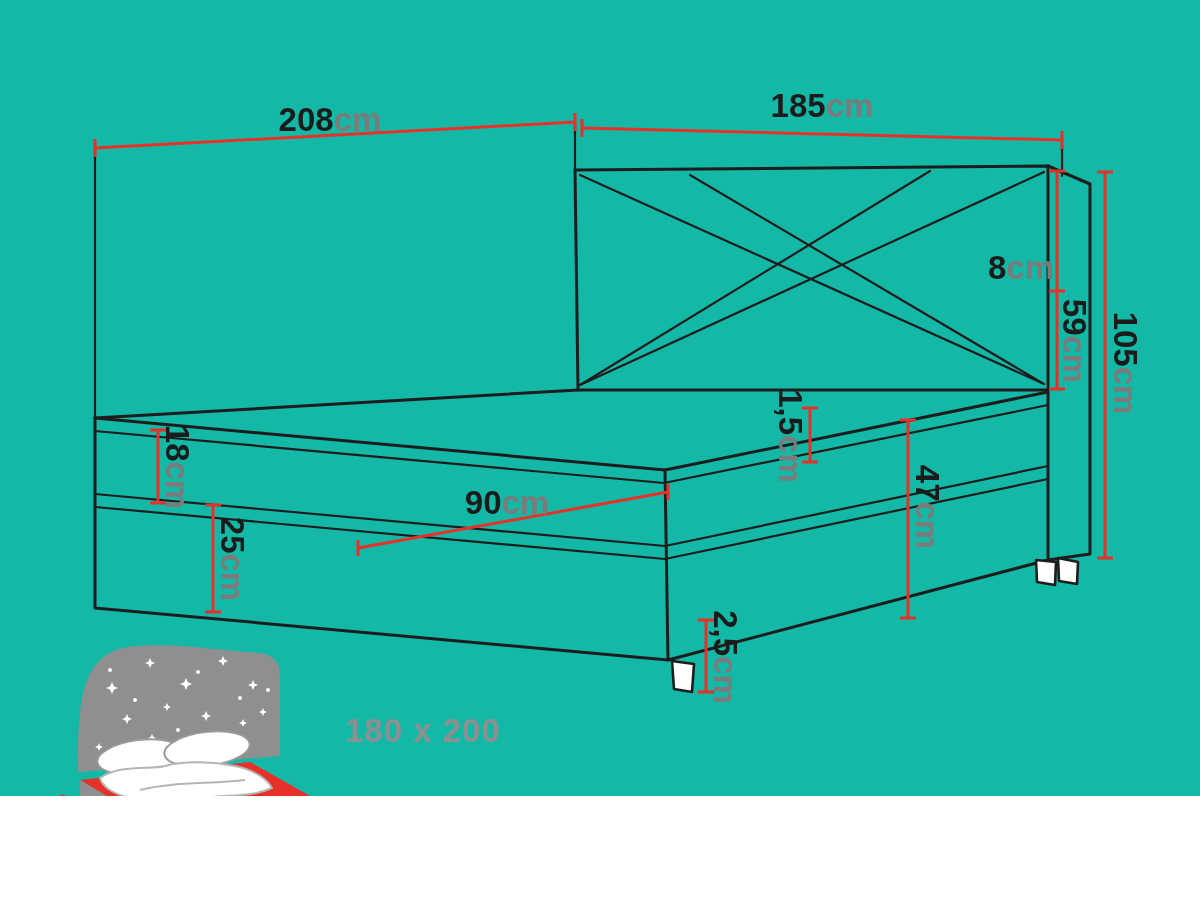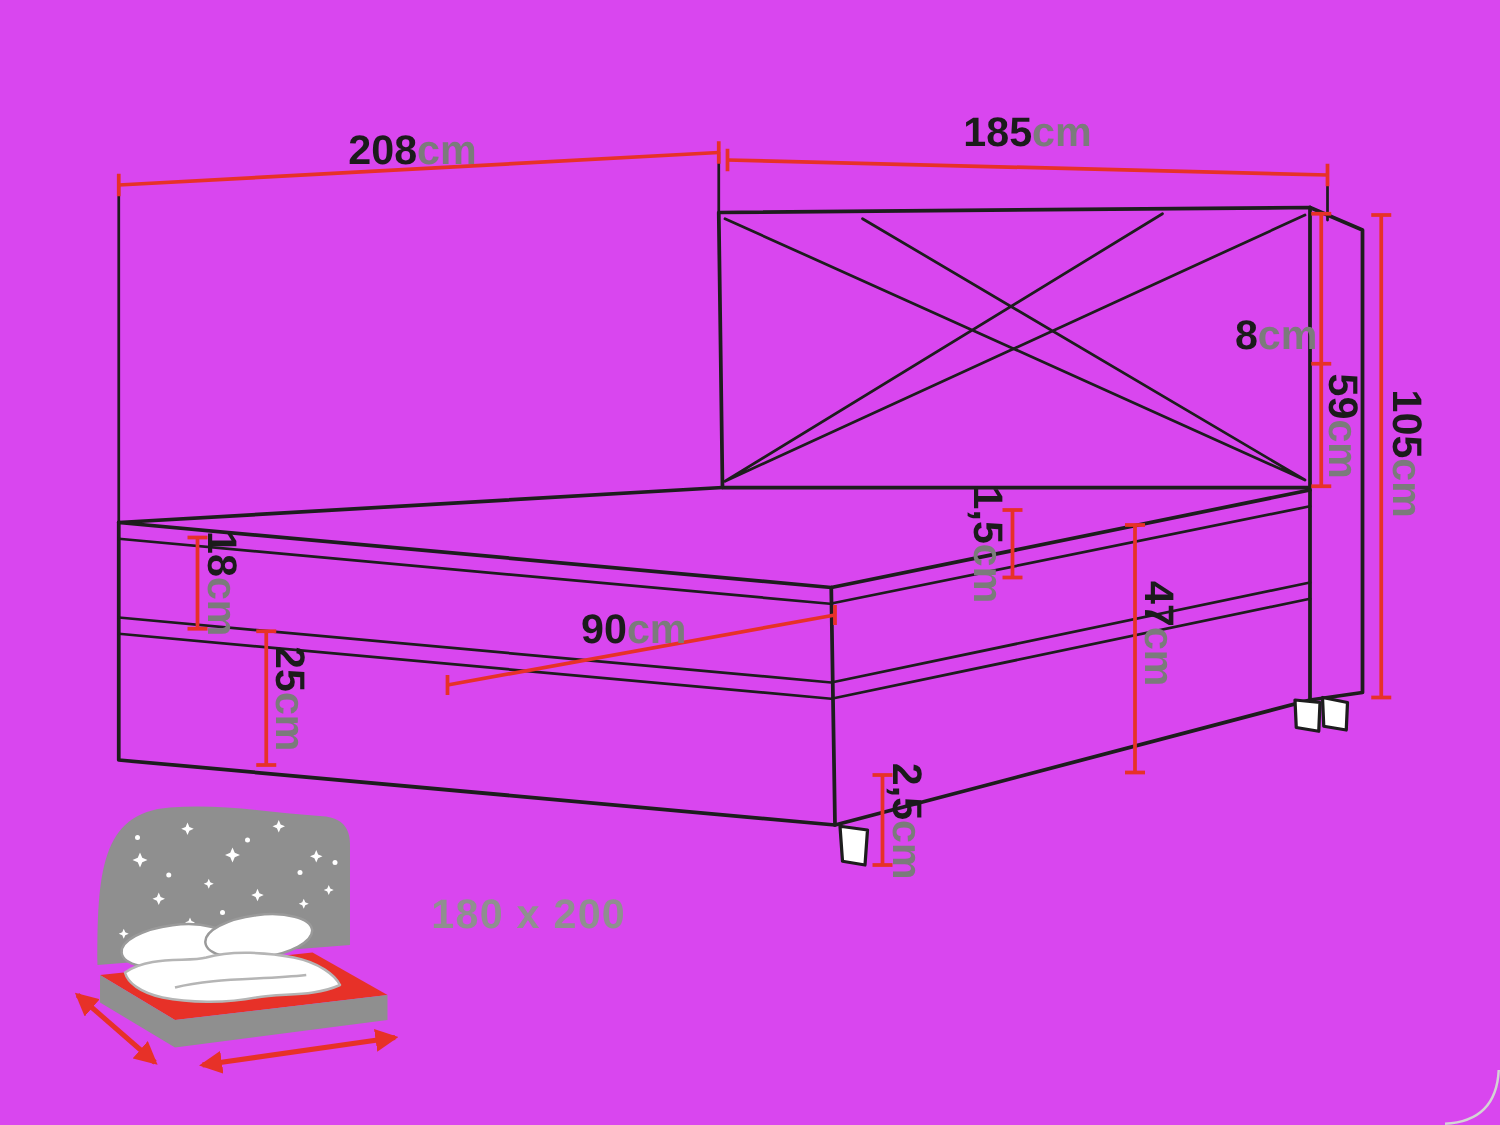--- a/index.html
+++ b/index.html
@@ -1,16 +1,16 @@
 <!DOCTYPE html>
 <html><head>
 <meta charset="utf-8">
 <style>
   html,body{margin:0;padding:0;background:#ffffff;}
-  .stage{width:1200px;height:900px;background:#d946ef;position:relative;overflow:hidden;}
+  .stage{width:1200px;height:796px;background:#14b8a6;position:relative;overflow:hidden;}
   svg{display:block;}
   svg text{font-family:"Liberation Sans", sans-serif;font-weight:bold;}
   .dimtext{font-size:33px;}
   .num{fill:#1b1b1b;}
   .unit{fill:#7b7b7b;}
   .bk{stroke:#1d1d1d;fill:none;stroke-linejoin:round;stroke-linecap:round;}
   .w3{stroke-width:3;}
   .w2{stroke-width:2.2;}
   .leg{fill:#ffffff;stroke:#1d1d1d;stroke-width:2.6;stroke-linejoin:round;}
   .dim line{stroke:#e73128;stroke-width:3;}

